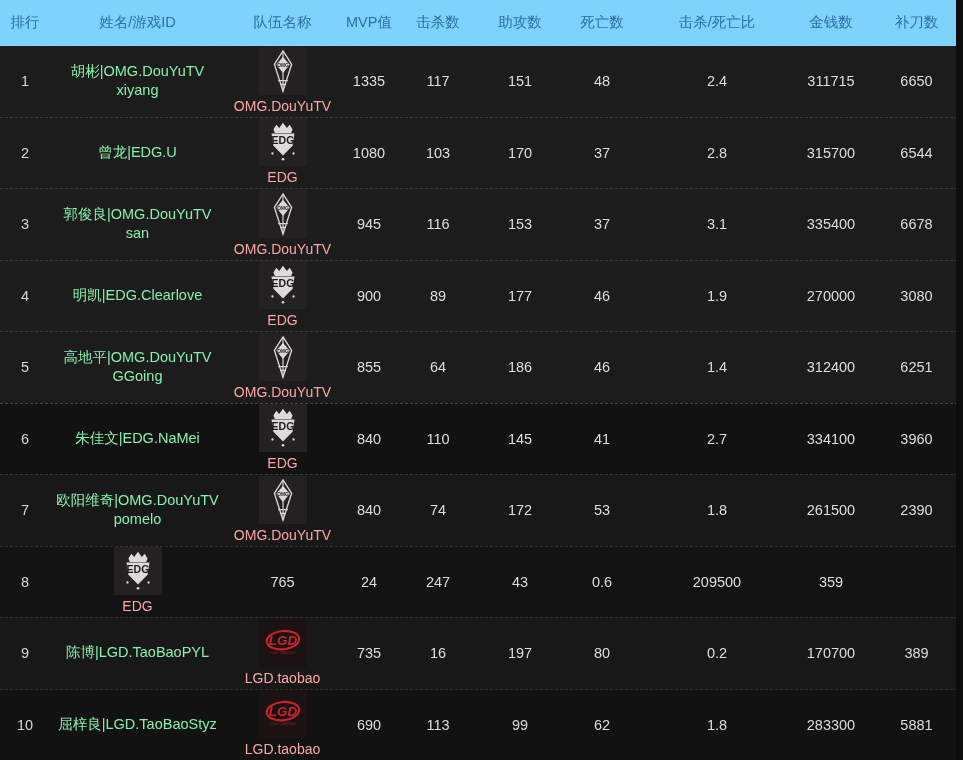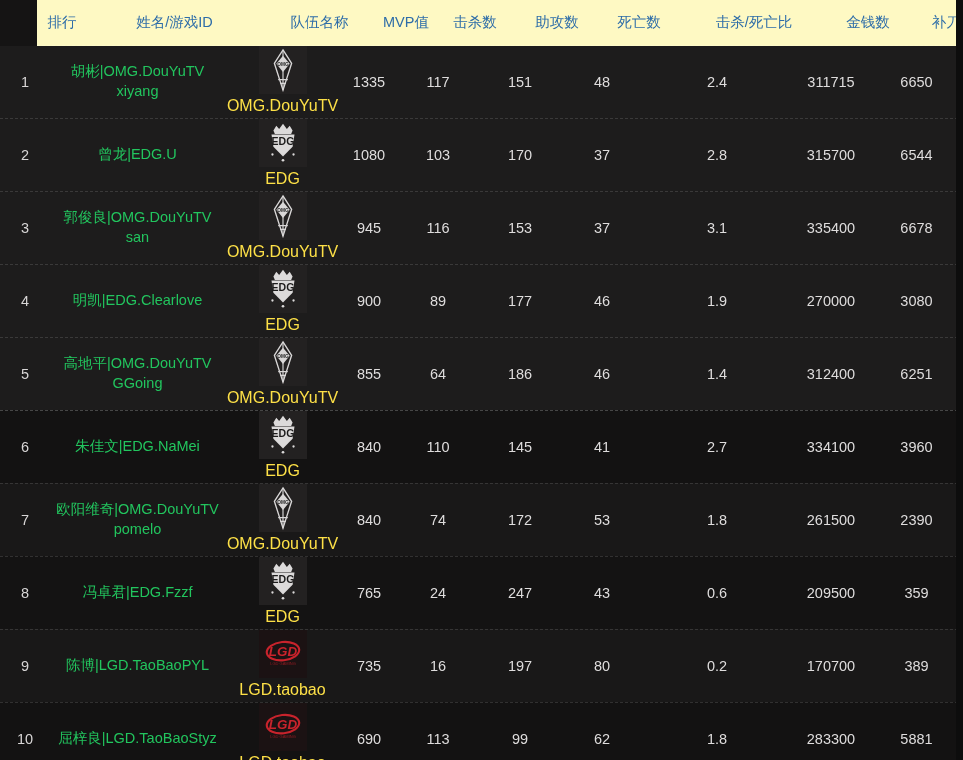--- a/index.html
+++ b/index.html
@@ -3,41 +3,41 @@
 <meta charset="utf-8">
 <style>
   html,body{margin:0;padding:0;background:#101010;}
   body{font-family:"Liberation Sans","DejaVu Sans",sans-serif;}
   .app{position:relative;width:963px;height:760px;background:#151414;overflow:hidden;
        display:flex;flex-direction:column;}
   
   .grid{display:grid;grid-template-columns:50px 175px 115px 58px 80px 84px 80px 150px 78px 93px;
         align-items:center;}
   
-  .thead{height:45px;min-height:45px;background:#fef9c3;border-bottom:1px dashed rgba(255,255,255,0.16);margin-left:37px;}
+  .thead{height:45px;min-height:45px;background:#7dd3fc;border-bottom:1px dashed rgba(255,255,255,0.16);}
   .hcell{color:#2e6da8;font-size:14.5px;text-align:center;cursor:pointer;white-space:nowrap;}
   
   .rows{flex:1;display:flex;flex-direction:column;}
   .row{flex:1;border-top:1px dashed rgba(255,255,255,0.13);}
   .row:first-child{border-top:none;}
   .row:nth-child(-n+5){background:#1d1c1c;}
   .row:nth-child(6){background:#131212;border-top-color:rgba(255,255,255,0.22);}
   .row:nth-child(7){background:#191818;}
   .row:nth-child(8){background:#141313;}
   .row:nth-child(9){background:#191818;}
   .row:nth-child(10){background:#131212;}
   .cell{color:#dfdddd;font-size:14.5px;text-align:center;}
   .rank{color:#d8d6d6;}
-  .pname{color:#22c55e;line-height:1.35;padding:0 2px;word-break:break-word;}
+  .pname{color:#86efac;line-height:1.35;padding:0 2px;word-break:break-word;}
   
   .teamcell{height:100%;display:flex;flex-direction:column;align-items:center;justify-content:flex-end;padding-bottom:3px;box-sizing:border-box;}
   .logo{width:48px;height:48px;background:#232121;display:flex;align-items:center;justify-content:center;margin-bottom:3px;}
   .logo.logo-lgd{background:#1b1213;justify-content:center;}
   .logo svg{display:block;width:46px;height:46px;}
-  .teamname{color:#fde047;font-size:16px;white-space:nowrap;}
+  .teamname{color:#fca5a5;font-size:14px;white-space:nowrap;}
   
   .edge{position:absolute;top:0;right:0;width:7px;height:100%;background:#0d0d0d;}
 </style>
 </head>
 <body>
 
 <div class="app">
   <div class="thead grid">
       <div class="hcell">排行</div>
       <div class="hcell">姓名/游戏ID</div>
@@ -217,21 +217,20 @@
     <div class="cell">74</div>
     <div class="cell">172</div>
     <div class="cell">53</div>
     <div class="cell">1.8</div>
     <div class="cell">261500</div>
     <div class="cell">2390</div>
   </div>
 
   <div class="row grid">
     <div class="cell rank">8</div>
-    <div class="cell pname">冯卓君|EDG.Fzzf</div>
     <div class="teamcell">
       <div class="logo logo-edg">
             <svg viewBox="0 0 48 48">
     <path d="M14 11 l3 -5 3 3.5 4 -5.5 4 5.5 3 -3.5 3 5 -1.5 3.5 -17 0 Z" fill="#dcdada"></path>
     <path d="M12 15 h24 l-2 13 -10 10 -10 -10 Z" fill="#dcdada"></path>
     <text x="24" y="26" text-anchor="middle" font-size="11" font-weight="bold" fill="#1c1b1b">EDG</text>
     <circle cx="13" cy="36" r="1.2" fill="#dcdada"></circle>
     <circle cx="35" cy="36" r="1.2" fill="#dcdada"></circle>
     <circle cx="24" cy="42" r="1.4" fill="#dcdada"></circle>
   </svg>

